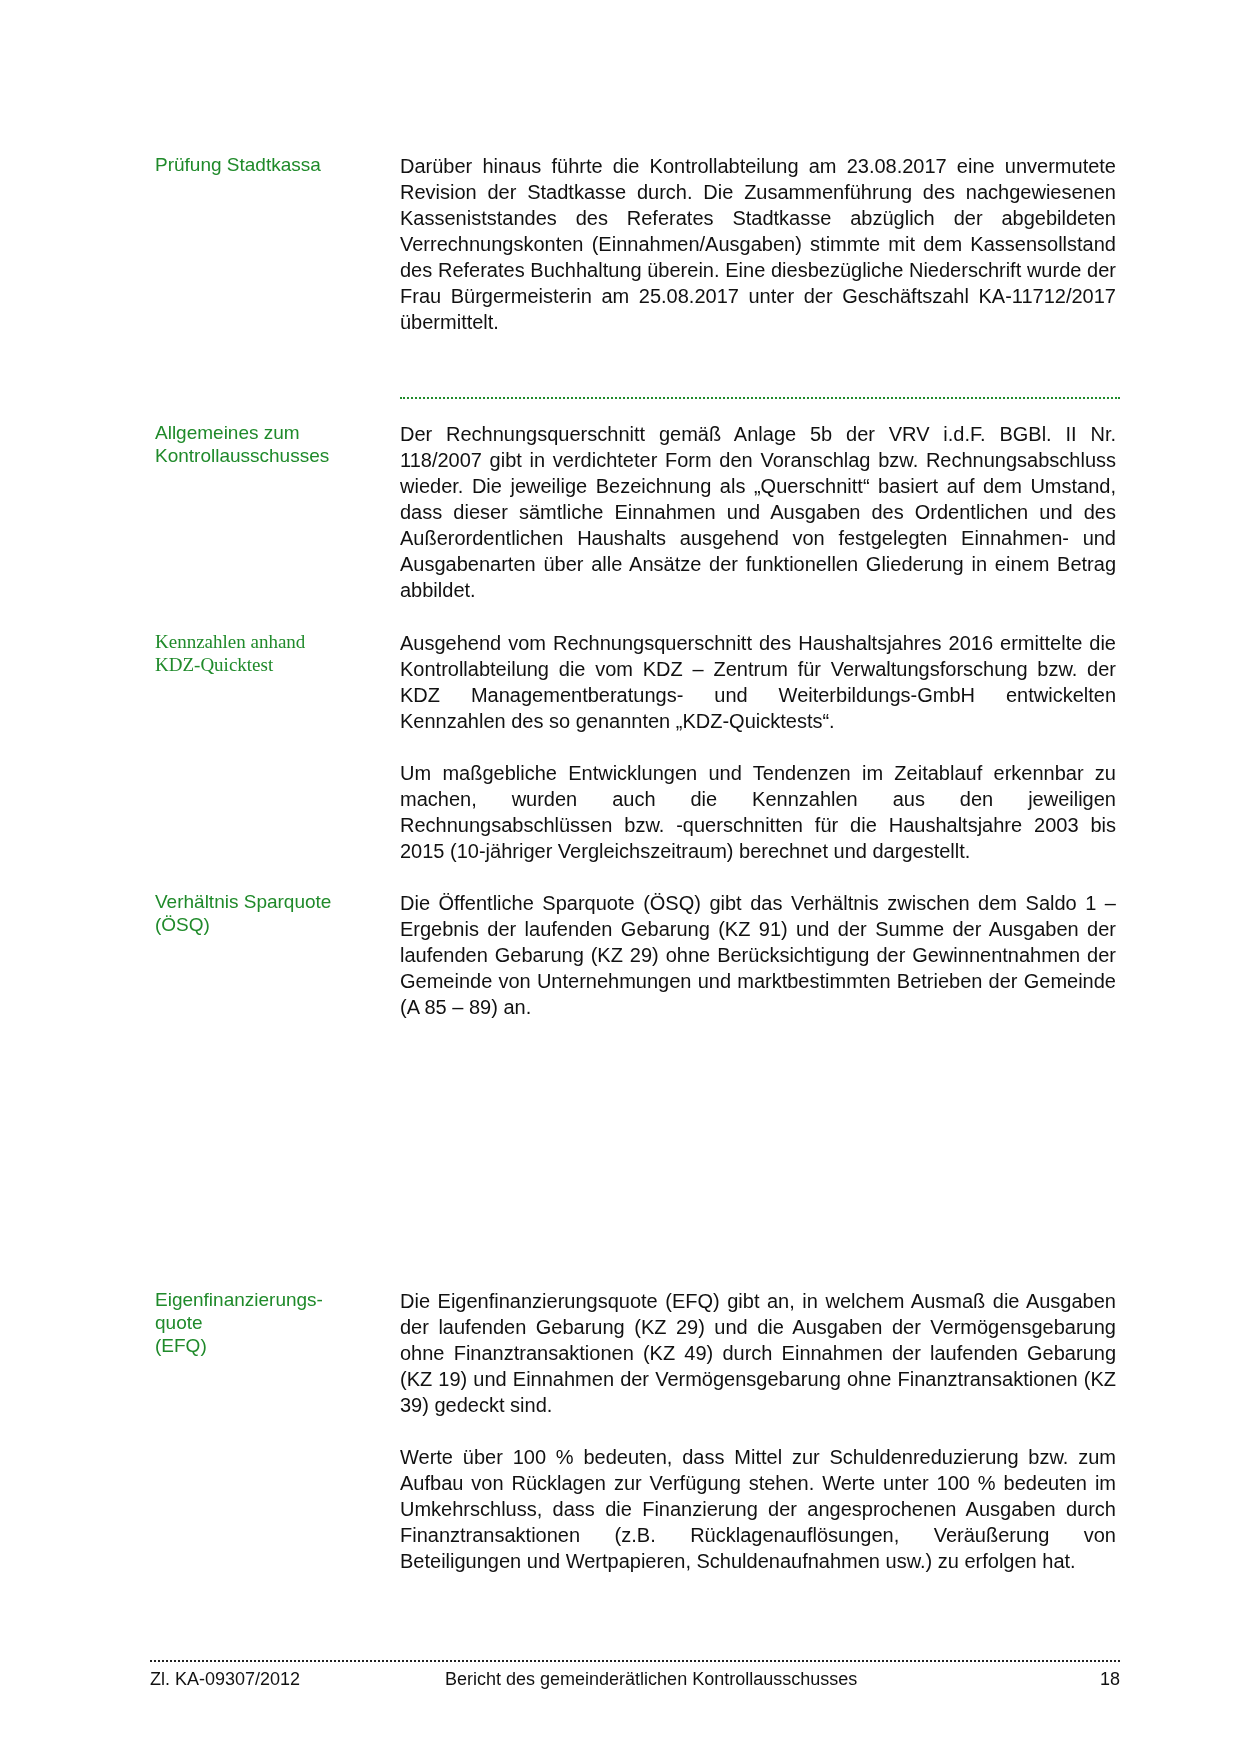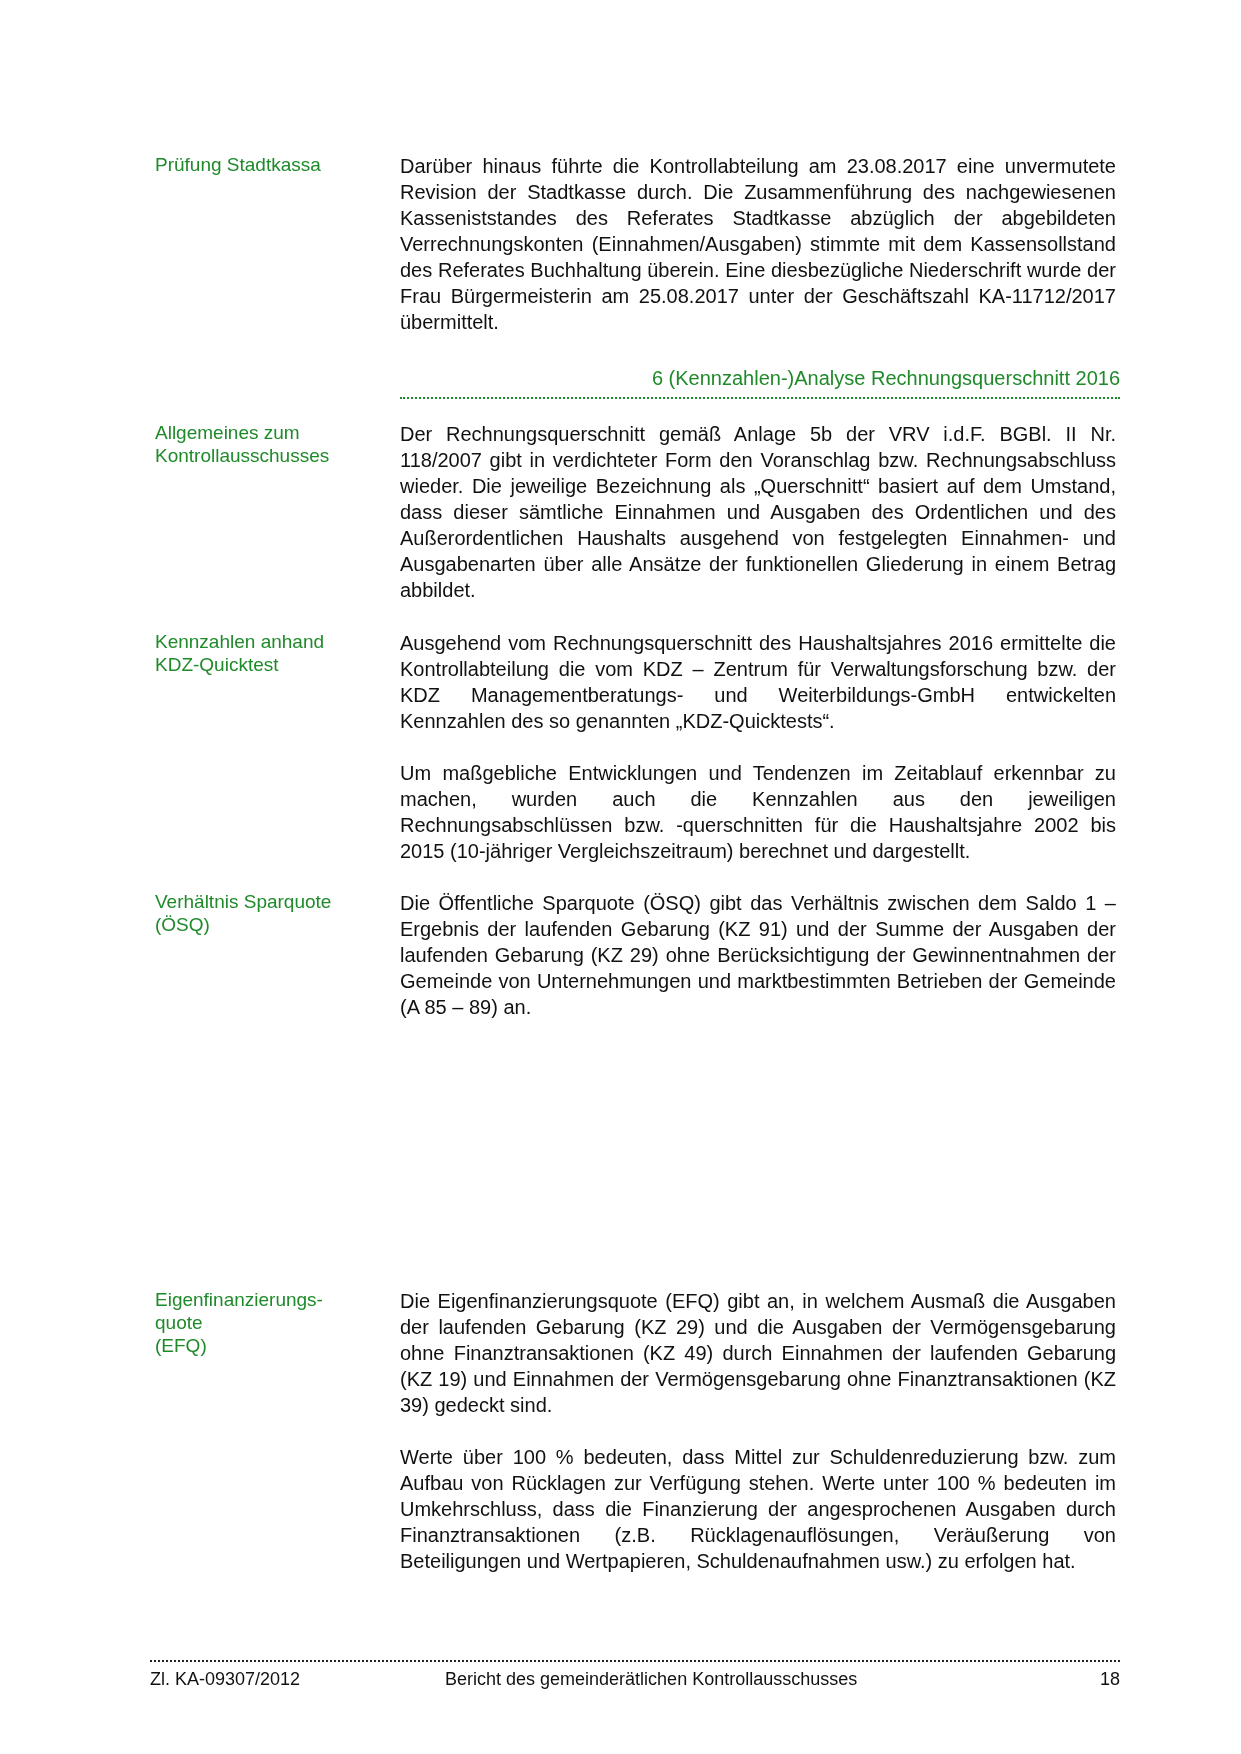--- a/index.html
+++ b/index.html
@@ -89,39 +89,38 @@
 
 <div class="page">
 
   <div class="row" style="top:145px;">
     <div class="side">Prüfung Stadtkassa</div>
     <div class="body">
       <p>Darüber hinaus führte die Kontrollabteilung am 23.08.2017 eine unvermutete Revision der Stadtkasse durch. Die Zusammenführung des nachgewiesenen Kasseniststandes des Referates Stadtkasse abzüglich der abgebildeten Verrechnungskonten (Einnahmen/Ausgaben) stimmte mit dem Kassensollstand des Referates Buchhaltung überein. Eine diesbezügliche Niederschrift wurde der Frau Bürgermeisterin am 25.08.2017 unter der Geschäftszahl KA-11712/2017 übermittelt.</p>
     </div>
   </div>
 
-  <div class="heading">6  (Kennzahlen-)Analyse Rechnungsquerschnitt 2016</div>
   <div class="heading-rule"></div>
 
   <div class="row" style="top:413px;">
     <div class="side">
       <span style="display:block; width:200px;">Allgemeines zum Kontrollausschusses</span>
     </div>
     <div class="body">
       <p>Der Rechnungsquerschnitt gemäß Anlage 5b der VRV i.d.F. BGBl. II Nr. 118/2007 gibt in verdichteter Form den Voranschlag bzw. Rechnungsabschluss wieder. Die jeweilige Bezeichnung als „Querschnitt“ basiert auf dem Umstand, dass dieser sämtliche Einnahmen und Ausgaben des Ordentlichen und des Außerordentlichen Haushalts ausgehend von festgelegten Einnahmen- und Ausgabenarten über alle Ansätze der funktionellen Gliederung in einem Betrag abbildet.</p>
     </div>
   </div>
 
   <div class="row" style="top:622px;">
     <div class="side">
-      <span style="display:block; width:190px;">Kennzahlen anhand KDZ-Quicktest</span>
+      <span style="display:block; width:190px;font-family:Liberation Serif, serif;">Kennzahlen anhand KDZ-Quicktest</span>
     </div>
     <div class="body">
       <p>Ausgehend vom Rechnungsquerschnitt des Haushaltsjahres 2016 ermittelte die Kontrollabteilung die vom KDZ – Zentrum für Verwaltungsforschung bzw. der KDZ Managementberatungs- und Weiterbildungs-GmbH entwickelten Kennzahlen des so genannten „KDZ-Quicktests“.</p>
-      <p>Um maßgebliche Entwicklungen und Tendenzen im Zeitablauf erkennbar zu machen, wurden auch die Kennzahlen aus den jeweiligen Rechnungsabschlüssen bzw. -querschnitten für die Haushaltsjahre 2002 bis 2015 (10-jähriger Vergleichszeitraum) berechnet und dargestellt.</p>
+      <p>Um maßgebliche Entwicklungen und Tendenzen im Zeitablauf erkennbar zu machen, wurden auch die Kennzahlen aus den jeweiligen Rechnungsabschlüssen bzw. -querschnitten für die Haushaltsjahre 2003 bis 2015 (10-jähriger Vergleichszeitraum) berechnet und dargestellt.</p>
     </div>
   </div>
 
   <div class="row" style="top:882px;">
     <div class="side">
       <span style="display:block; width:220px;">Verhältnis Sparquote (ÖSQ)</span>
     </div>
     <div class="body">
       <p>Die Öffentliche Sparquote (ÖSQ) gibt das Verhältnis zwischen dem Saldo 1 – Ergebnis der laufenden Gebarung (KZ 91) und der Summe der Ausgaben der laufenden Gebarung (KZ 29) ohne Berücksichtigung der Gewinnentnahmen der Gemeinde von Unternehmungen und marktbestimmten Betrieben der Gemeinde (A 85 – 89) an.</p>
     </div>

